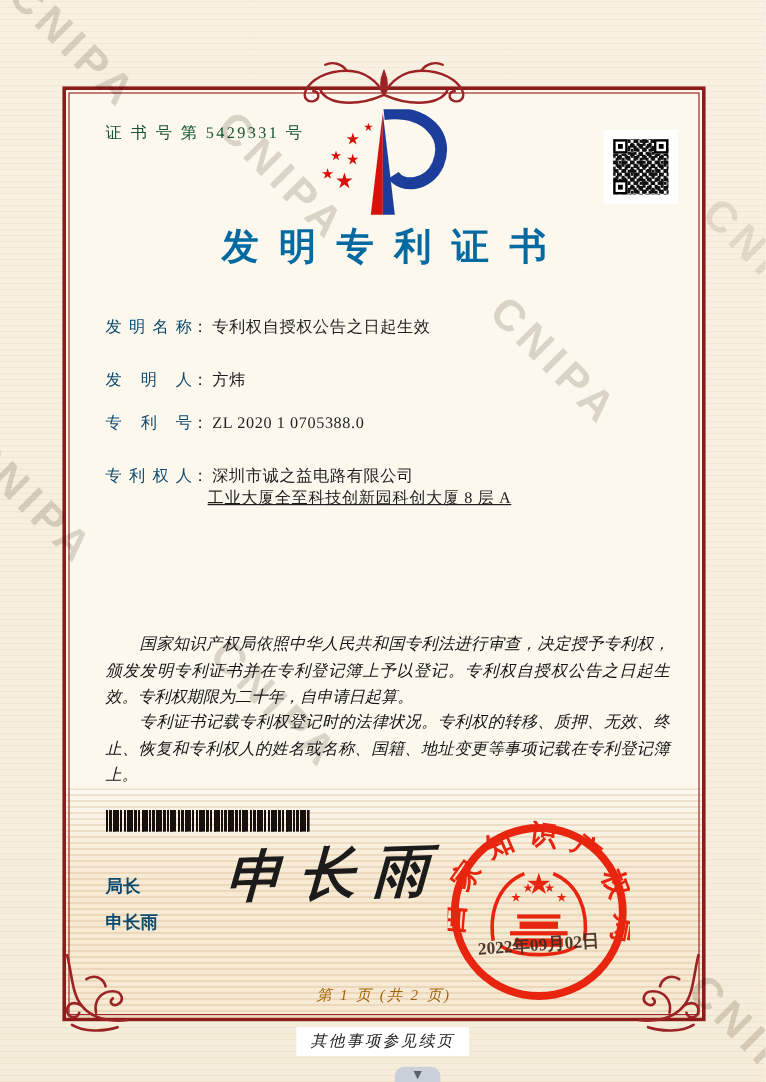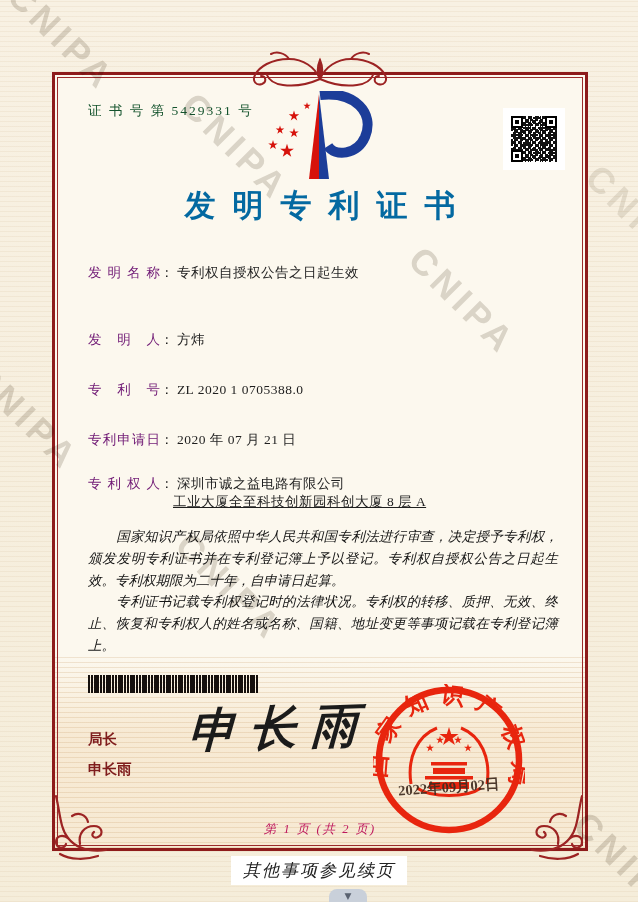--- a/index.html
+++ b/index.html
@@ -27,47 +27,47 @@
         conic-gradient(#111 25%, rgba(0,0,0,0) 0 50%, #111 0 75%, rgba(0,0,0,0) 0) 0 0/7px 7px,
         conic-gradient(#111 25%, rgba(0,0,0,0) 0 50%, #111 0 75%, rgba(0,0,0,0) 0) 2px 3px/5px 5px;}
   .fp{position:absolute;width:12px;height:12px;border:2px solid #000;background:#fff;box-sizing:border-box;}
   .fp::after{content:"";position:absolute;inset:2px;background:#000;}
   .fp.tl{left:0;top:0}.fp.tr{right:0;top:0}.fp.bl{left:0;bottom:0}
   .title{position:absolute;left:0;right:0;top:110px;text-align:center;
         font-size:31px;font-weight:700;color:#0369a1;letter-spacing:17px;text-indent:17px;}
   
   .fields{position:absolute;left:33px;top:189px;width:480px;font-size:13.5px;color:#1f1f1f;line-height:17px;}
   .frow{white-space:nowrap;}
-  .flabel{display:inline-block;width:72px;text-align:justify;text-align-last:justify;color:#701a75;vertical-align:top;}
+  .flabel{display:inline-block;width:72px;text-align:justify;text-align-last:justify;color:#0c4a6e;vertical-align:top;}
   .fcolon{display:inline-block;vertical-align:top;}
   .fval{display:inline-block;vertical-align:top;letter-spacing:.5px;}
-  .mt35{margin-top:50px}.mt19{margin-top:33px}.mt20{margin-top:27px}.mt4{margin-top:4px}
+  .mt35{margin-top:27px}.mt19{margin-top:19px}.mt20{margin-top:27px}.mt4{margin-top:4px}
   .addr2{padding-left:85px;line-height:19px;letter-spacing:.5px;text-decoration:underline;}
   .grant2{margin-left:42px;}
   
   .paras{position:absolute;left:33px;top:451px;width:470px;font-size:13.5px;line-height:21.8px;
         color:#141414;text-align:justify;font-style:italic;}
   .paras p{margin:0;text-indent:2.1em;}
   
   .barcode{position:absolute;left:33px;top:600px;width:170px;height:18px;
       background:
         repeating-linear-gradient(90deg,#15100e 0 2px, rgba(0,0,0,0) 2px 3px),
         repeating-linear-gradient(90deg,#15100e 0 1px, rgba(0,0,0,0) 1px 6px),
         repeating-linear-gradient(90deg, rgba(0,0,0,0) 0 7px, #15100e 7px 9px, rgba(0,0,0,0) 9px 12px);}
   .director{position:absolute;left:33px;top:649px;font-family:"Liberation Sans","DejaVu Sans",sans-serif;
-        font-weight:700;font-size:14.5px;color:#7f1d1d;line-height:30px;}
+        font-weight:700;font-size:14.5px;color:#0c4a6e;line-height:30px;}
   .signature{position:absolute;left:130px;top:622px;width:190px;text-align:center;
         font-size:47px;color:#1b1b1b;letter-spacing:14px;font-style:italic;font-weight:600;
         transform:rotate(-2deg) skewX(-4deg);}
   .seal{position:absolute;left:318px;top:609px;width:152px;height:152px;z-index:3;}
   .pageno{position:absolute;left:0;right:0;top:746px;text-align:center;font-size:12.5px;
-        letter-spacing:2px;color:#be185d;font-style:italic;}
+        letter-spacing:2px;color:#a16207;font-style:italic;}
   
   .note-chip{position:absolute;left:50%;top:856px;transform:translateX(-50%);
-        background:#fff;padding:3px 12px;font-size:17px;letter-spacing:2px;color:#222;
+        background:#fff;padding:3px 12px;font-size:13px;letter-spacing:2px;color:#222;
         font-style:italic;z-index:6;}
   .scroll-pill{position:absolute;left:329px;top:889px;width:38px;height:15px;border-radius:8px 8px 0 0;
         background:#c9d0da;color:#5a6270;font-size:9px;line-height:14px;text-align:center;
         z-index:6;cursor:pointer;font-family:"DejaVu Sans",sans-serif;}
   
   .orn{position:absolute;z-index:4;}
   .wm{position:absolute;z-index:3;font-family:"Liberation Sans","DejaVu Sans",sans-serif;
       font-weight:700;font-size:36px;letter-spacing:5px;color:#8d8373;opacity:.30;
       transform:rotate(45deg);mix-blend-mode:multiply;pointer-events:none;}
 </style>
@@ -120,24 +120,20 @@
         <span class="flabel">发明名称</span><span class="fcolon">：</span>
         <span class="fval">专利权自授权公告之日起生效</span>
       </div>
       <div class="frow mt35">
         <span class="flabel">发明人</span><span class="fcolon">：</span>
         <span class="fval">方炜</span>
       </div>
       <div class="frow mt19">
         <span class="flabel">专利号</span><span class="fcolon">：</span>
         <span class="fval">ZL 2020 1 0705388.0</span>
-      </div>
-      <div class="frow mt19">
-        <span class="flabel">专利申请日</span><span class="fcolon">：</span>
-        <span class="fval">2020 年 07 月 21 日</span>
       </div>
       <div class="frow mt20">
         <span class="flabel">专利权人</span><span class="fcolon">：</span>
         <span class="fval">深圳市诚之益电路有限公司</span>
       </div>
       <div class="addr2">工业大厦全至科技创新园科创大厦 8 层 A</div>
     </div>
 
     <div class="paras">
       <p>国家知识产权局依照中华人民共和国专利法进行审查，决定授予专利权，颁发发明专利证书并在专利登记簿上予以登记。专利权自授权公告之日起生效。专利权期限为二十年，自申请日起算。</p>

